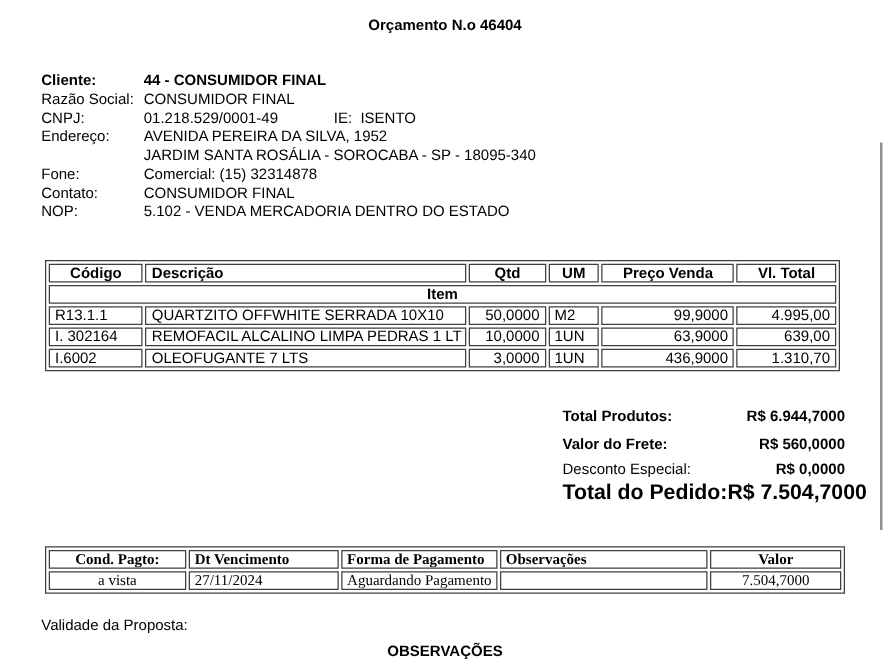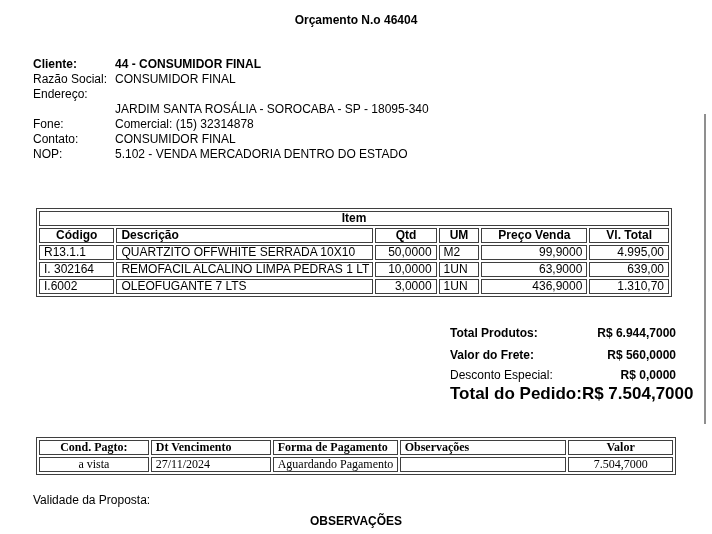--- a/index.html
+++ b/index.html
@@ -48,21 +48,27 @@
 <div class="info">
   <div class="info-row bold">
     <span class="info-label">Cliente:</span>
     <span class="info-value">44 - CONSUMIDOR FINAL</span>
   </div>
   <div class="info-row">
     <span class="info-label">Razão Social:</span>
     <span class="info-value">CONSUMIDOR FINAL</span>
   </div>
   <div class="info-row">
+    <span class="info-label">CNPJ:</span>
+    <span class="info-value">01.218.529/0001-49</span>
+    <span class="info-extra">IE:  ISENTO</span>
+  </div>
+  <div class="info-row">
     <span class="info-label">Endereço:</span>
+    <span class="info-value">AVENIDA PEREIRA DA SILVA, 1952</span>
   </div>
   <div class="info-row">
     <span class="info-label"></span>
     <span class="info-value">JARDIM SANTA ROSÁLIA - SOROCABA - SP - 18095-340</span>
   </div>
   <div class="info-row">
     <span class="info-label">Fone:</span>
     <span class="info-value">Comercial: (15) 32314878</span>
   </div>
   <div class="info-row">
@@ -79,29 +85,29 @@
   <colgroup>
     <col style="width:74px">
       <col style="width:252px">
       <col style="width:60px">
     <col style="width:40px">
       <col style="width:104px">
       <col style="width:78px">
   </colgroup>
   <thead>
     <tr>
-      <th colspan="6" class="ac">Item</th>
-    </tr>
-    <tr>
       <th class="ac">Código</th>
       <th class="al">Descrição</th>
       <th class="ac">Qtd</th>
       <th class="ac">UM</th>
       <th class="ac">Preço Venda</th>
       <th class="ac">Vl. Total</th>
+    </tr>
+    <tr>
+      <th colspan="6" class="ac">Item</th>
     </tr>
   </thead>
   <tbody>
     <tr>
       <td class="al">R13.1.1</td>
       <td class="al">QUARTZITO OFFWHITE SERRADA 10X10</td>
       <td class="ar">50,0000</td>
       <td class="al">M2</td>
       <td class="ar">99,9000</td>
       <td class="ar">4.995,00</td>

